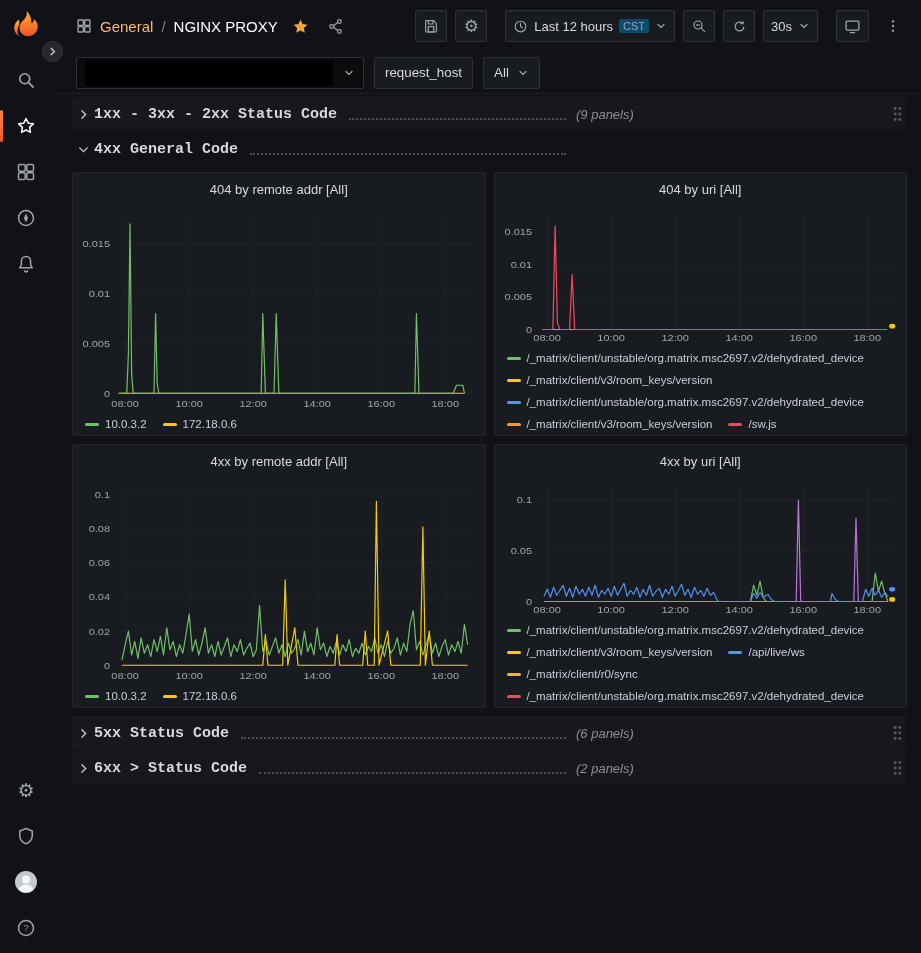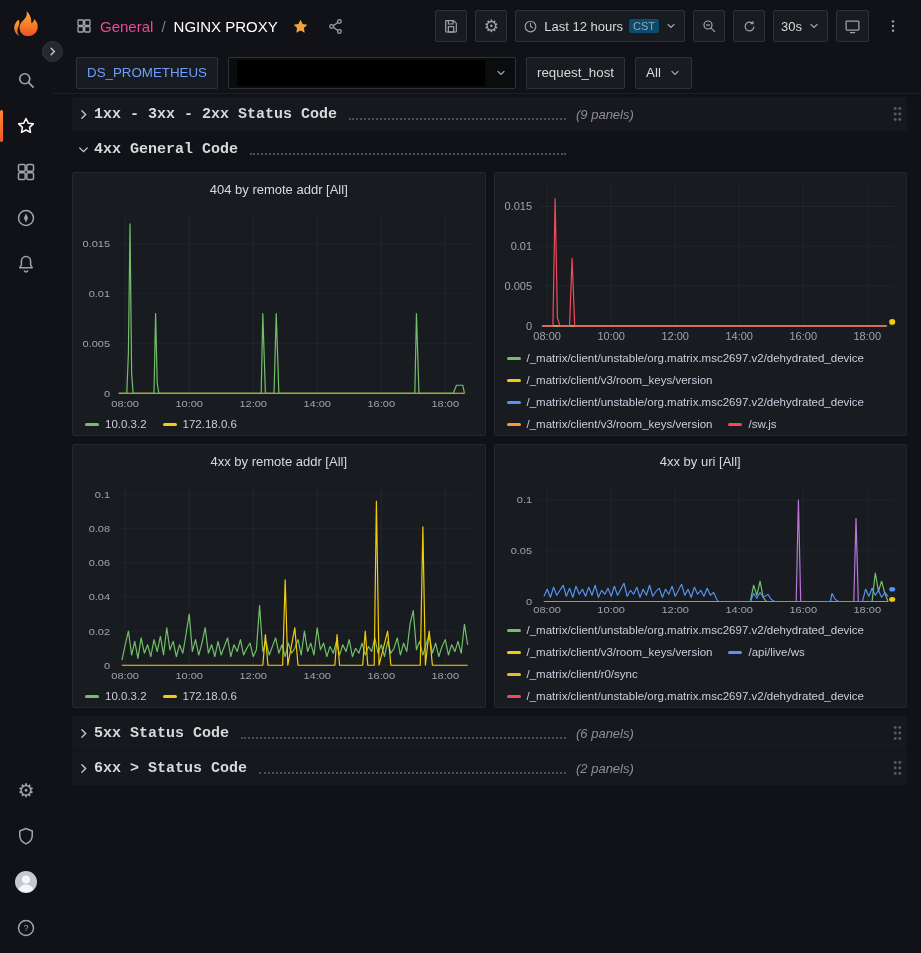--- a/index.html
+++ b/index.html
@@ -20,31 +20,31 @@
   .side-spacer { flex:1; }
   .side-bottom { display:flex; flex-direction:column; align-items:center; padding-bottom:2px; }
   .gear-glyph { font-size:19px; line-height:1; }
   .sidebar-toggle { position:absolute; left:42px; top:41px; width:21px; height:21px; border-radius:50%; background:#26282e; border:1px solid #33363d; color:#c7ccd1; display:flex; align-items:center; justify-content:center; cursor:pointer; z-index:6; }
 
   
   .main { position:absolute; left:52px; top:0; right:0; bottom:0; }
   .topnav { height:52px; display:flex; align-items:center; padding:0 12px 0 24px; }
   .crumb-wrap { display:flex; align-items:center; gap:8px; min-width:0; }
   .crumb-icon { color:#9fa4ac; display:flex; }
-  .crumb-section { font-size:15px; color:#ec4899; cursor:pointer; }
+  .crumb-section { font-size:15px; color:#fdba74; cursor:pointer; }
   .crumb-sep { color:#7b8087; font-size:15px; }
   .crumb-title { font-size:15px; color:#ffffff; font-weight:500; cursor:pointer; }
   .fav-star { margin-left:6px; cursor:pointer; display:flex; }
   .share-ic { margin-left:10px; color:#9fa4ac; cursor:pointer; display:flex; }
   .topnav-right { margin-left:auto; display:flex; align-items:center; gap:8px; }
   .btn { height:32px; min-width:32px; display:inline-flex; align-items:center; justify-content:center; gap:6px; padding:0 7px; background:#181b1f; border:1px solid #2e3138; border-radius:2px; color:#9fa4ac; cursor:pointer; font-size:13px; font-family:inherit; }
   .btn .lbl { color:#d8d9da; white-space:nowrap; }
   .tz-badge { font-size:11px; color:#9fa4ac; background:#0c4a6e; border-radius:2px; padding:1px 4px; }
   .btn-plain { border:none; background:none; }
-  .grp-gap { }
+  .grp-gap { margin-left:10px; }
 
   
   .subnav { height:42px; display:flex; align-items:center; gap:10px; padding:0 14px 0 24px; border-bottom:1px solid #1c1e23; }
   .chip { height:32px; display:inline-flex; align-items:center; gap:8px; padding:0 10px; background:#181b1f; border:1px solid #2e3138; border-radius:2px; cursor:pointer; }
   .chip.ds { color:#6e9fff; font-weight:500; }
   .chip.value-chip { padding:0 8px; background:#0b0c0e; width:288px; justify-content:space-between; }
   .redacted { width:248px; height:26px; background:#000; }
   .chip .chev { color:#9fa4ac; display:flex; }
   .chip.label-chip { color:#d8d9da; }
   .chip.all-chip { color:#d8d9da; }
@@ -244,21 +244,20 @@
           <svg class="ic" viewBox="0 0 24 24" width="16" height="16">
             <circle cx="12" cy="5" r="1.8" fill="currentColor"></circle>
             <circle cx="12" cy="12" r="1.8" fill="currentColor"></circle>
             <circle cx="12" cy="19" r="1.8" fill="currentColor"></circle>
           </svg>
         </button>
       </div>
     </header>
 
     <div class="subnav">
-      <button class="chip ds">DS_PROMETHEUS</button>
       <div class="chip value-chip">
         <span class="redacted"></span>
         <span class="chev">
           <svg class="ic" viewBox="0 0 24 24" width="12" height="12">
             <polyline points="6,9 12,15 18,9" fill="none" stroke="currentColor" stroke-width="2.4" stroke-linecap="round"></polyline>
           </svg>
         </span>
       </div>
       <button class="chip label-chip">request_host</button>
       <button class="chip all-chip">
@@ -342,20 +341,21 @@
                 <span>10.0.3.2</span>
               </span>
               <span class="legend-item">
                 <span class="swatch" style="background: rgb(242, 204, 12);"></span>
                 <span>172.18.0.6</span>
               </span>
             </div>
         </div>
 
         <div class="panel">
+          <div class="panel-header">404 by uri [All]</div>
           <svg class="chart" viewBox="0 0 410 180" style="height:180px" preserveAspectRatio="none">
               <line x1="51.97297297297297" x2="51.97297297297297" y1="10" y2="160" stroke="#22252b"></line>
               <text x="51.97297297297297" y="175" text-anchor="middle" class="tick">08:00</text>
               <line x1="115.75675675675676" x2="115.75675675675676" y1="10" y2="160" stroke="#22252b"></line>
               <text x="115.75675675675676" y="175" text-anchor="middle" class="tick">10:00</text>
               <line x1="179.54054054054052" x2="179.54054054054052" y1="10" y2="160" stroke="#22252b"></line>
               <text x="179.54054054054052" y="175" text-anchor="middle" class="tick">12:00</text>
               <line x1="243.3243243243243" x2="243.3243243243243" y1="10" y2="160" stroke="#22252b"></line>
               <text x="243.3243243243243" y="175" text-anchor="middle" class="tick">14:00</text>
               <line x1="307.10810810810807" x2="307.10810810810807" y1="10" y2="160" stroke="#22252b"></line>

